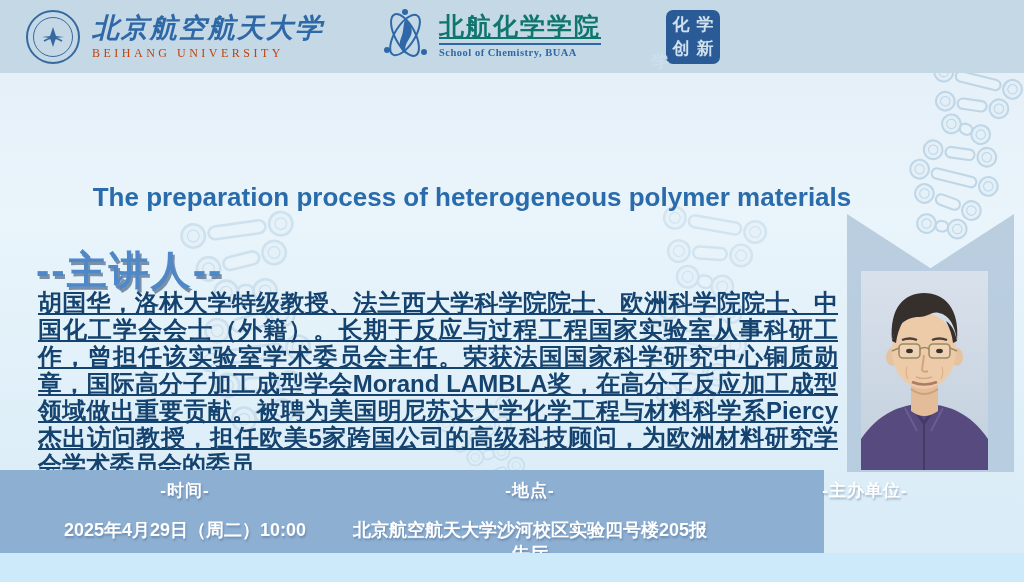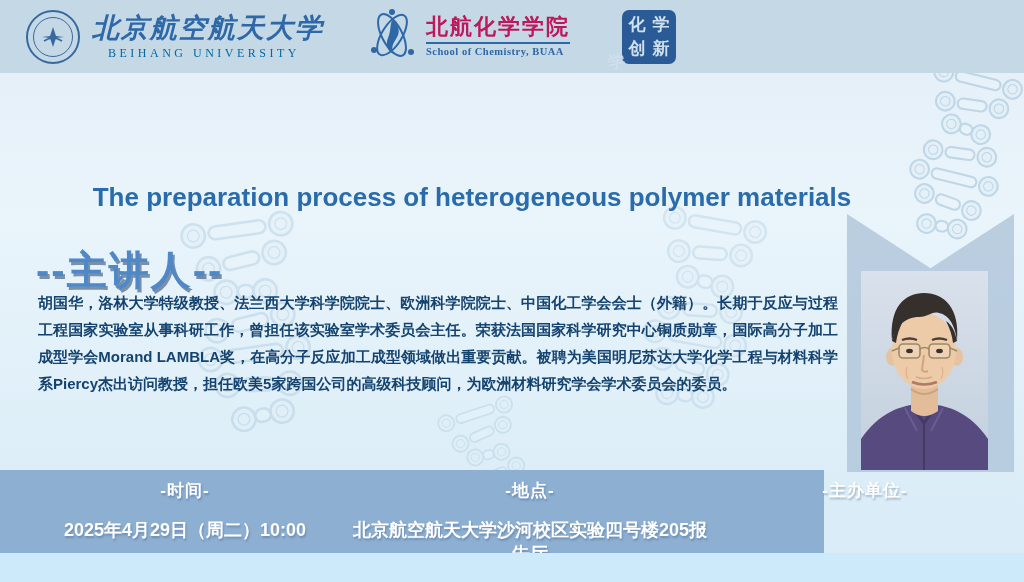--- a/index.html
+++ b/index.html
@@ -1,47 +1,47 @@
 <!DOCTYPE html>
 <html><head>
 <meta charset="utf-8">
 <style>
   html,body{margin:0;padding:0;}
   body{font-family:"Liberation Sans",sans-serif;}
   .poster{position:relative;width:1024px;height:582px;overflow:hidden;
     background:linear-gradient(180deg,#e3eef7 0%,#e9f4fb 38%,#ddeef8 78%,#d7eaf6 100%);}
   
-  .topband{position:absolute;left:0;top:0;width:1024px;height:73px;background:#c5d8e6;display:flex;align-items:center;}
+  .topband{position:absolute;left:0;top:0;width:1024px;height:73px;background:#c5d8e6;display:flex;align-items:center;gap:13px;}
   .logo-group{display:flex;align-items:center;}
   .seal-circle{width:54px;height:54px;margin-left:26px;border:2px solid #37699f;border-radius:50%;
     display:flex;align-items:center;justify-content:center;box-sizing:border-box;}
   .seal-inner{width:38px;height:38px;border:1px solid #37699f;border-radius:50%;display:flex;align-items:center;justify-content:center;}
   .uni-names{margin-left:12px;line-height:1;}
   .uni-cn{font-family:"Liberation Serif",serif;font-weight:bold;font-style:italic;font-size:27px;color:#2e68a6;letter-spacing:2px;}
-  .uni-en{font-family:"Liberation Serif",serif;font-size:12px;color:#0369a1;letter-spacing:3.5px;margin-top:5px;margin-left:16px;}
+  .uni-en{font-family:"Liberation Serif",serif;font-size:12px;color:#c2410c;letter-spacing:3.5px;margin-top:5px;}
   .chem-group{margin-left:42px;display:flex;align-items:center;}
   .chem-names{margin-left:8px;line-height:1;}
-  .chem-cn{font-weight:bold;font-size:22px;color:#be185d;letter-spacing:2px;}
+  .chem-cn{font-weight:bold;font-size:25px;color:#0f766e;letter-spacing:2px;text-decoration:underline;}
   .chem-rule{height:2px;background:#2e68a6;margin:4px 0 3px 0;}
   .chem-en{font-family:"Liberation Serif",serif;font-weight:bold;font-size:10.5px;color:#2e68a6;letter-spacing:.5px;}
   .stamp{margin-left:52px;width:54px;height:54px;background:#2a5b96;border-radius:7px;position:relative;
     display:grid;grid-template-columns:1fr 1fr;align-items:center;justify-items:center;padding:3px;box-sizing:border-box;}
   .stamp span{color:#cfe0ee;font-weight:bold;font-size:17px;line-height:1;}
   .stamp-flourish{position:absolute;left:-14px;bottom:-6px;color:#6d93bd;font-size:30px;font-weight:bold;transform:rotate(-12deg);opacity:.85;}
   
   .title-cn{position:absolute;top:97px;left:0;width:1024px;text-align:center;
     font-size:54px;font-weight:bold;color:#2368a8;letter-spacing:7px;
     text-shadow:3px 4px 2px rgba(128,163,198,.6);}
   .title-en{position:absolute;top:182px;left:0;width:944px;text-align:center;
     font-size:26px;font-weight:bold;color:#2a6cab;letter-spacing:0px;}
   
   .speaker-heading{position:absolute;top:243px;left:36px;font-size:40px;font-weight:bold;
     color:#4f88c8;letter-spacing:2px;text-shadow:2px 3px 0 rgba(32,62,100,.55);}
   .speaker-bio{position:absolute;top:289px;left:38px;width:800px;
-    font-size:15px;font-weight:bold;color:#15436f;line-height:27px;text-align:justify;}
+    font-size:24px;font-weight:bold;color:#15436f;line-height:27px;text-align:justify;text-decoration:underline;}
   
   .photo-panel{position:absolute;left:847px;top:214px;width:167px;height:258px;
     background:rgba(178,199,218,.85);
     -webkit-clip-path:polygon(0 0,50% 21%,100% 0,100% 100%,0 100%);
     clip-path:polygon(0 0,50% 21%,100% 0,100% 100%,0 100%);}
   .photo{position:absolute;left:861px;top:271px;width:127px;height:199px;overflow:hidden;}
   
   .footband{position:absolute;left:0;top:470px;width:824px;height:83px;background:#8dafd2;}
   .foot-col{position:absolute;top:0;text-align:center;color:#ffffff;}
   .foot-label{font-size:17px;font-weight:bold;letter-spacing:1px;margin-top:9px;text-shadow:1px 2px 2px rgba(50,80,120,.35);}

